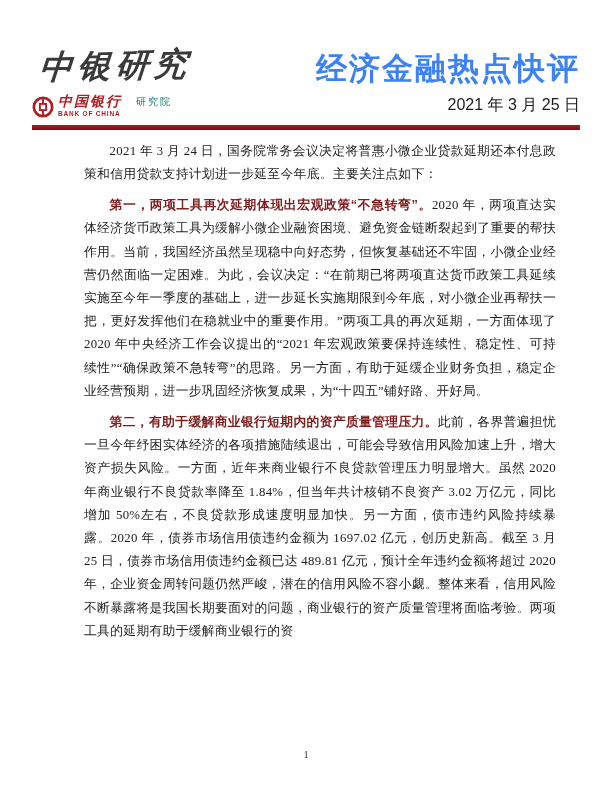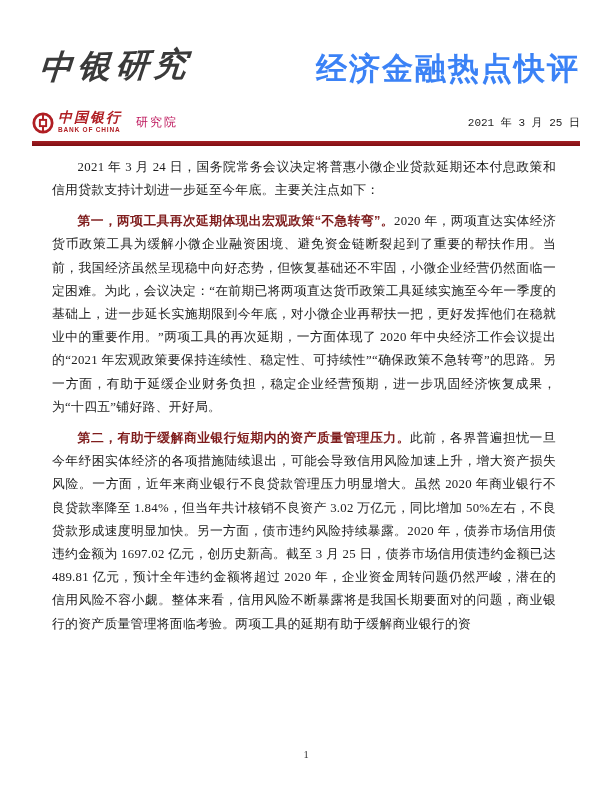--- a/index.html
+++ b/index.html
@@ -42,23 +42,23 @@
   .masthead-title {
     font-family: Liberation Serif, serif;
     font-weight: 700;
     font-size: 31px;
     letter-spacing: 2px;
     color: #3b82f6;
     line-height: 1.1;
     white-space: nowrap;
   }
   .masthead-meta {
-    margin-top: 25px;
+    margin-top: 9px;
     display: flex;
-    align-items: center;
+    align-items: flex-start;
   }
   .boc-logo {
     display: flex;
     align-items: center;
   }
   .boc-emblem {
     width: 22px;
     height: 22px;
     flex: 0 0 auto;
   }
@@ -82,30 +82,30 @@
     font-family: "Liberation Sans", sans-serif;
     font-weight: 700;
     font-size: 6.5px;
     letter-spacing: 0.8px;
     color: #b01e23;
     line-height: 1.2;
     white-space: nowrap;
   }
   .institute {
     font-family: "Liberation Sans", "DejaVu Sans", sans-serif;
-    font-size: 12px;
-    color: #be185d;
+    font-size: 10px;
+    color: #0f766e;
     letter-spacing: 2px;
     margin-left: 14px;
     white-space: nowrap;
   }
   .meta-spacer { flex: 1 1 auto; }
   .issue-date, .issue-number {
-    font-family: Liberation Mono, monospace;
-    font-size: 11px;
+    font-family: Liberation Sans, sans-serif;
+    font-size: 16px;
     color: #1c1c1c;
     white-space: nowrap;
   }
   .issue-number { margin-left: 28px; margin-right: 2px; }
   .masthead-rule {
     margin-top: 7px;
     height: 5px;
     background: linear-gradient(#a31f24, #7e0d12);
   }
 
@@ -116,21 +116,21 @@
     font-family: "Liberation Sans", "DejaVu Sans", sans-serif;
     font-weight: 700;
     font-size: 17.5px;
     color: #111111;
     line-height: 34px;
     letter-spacing: 1px;
   }
 
   
   .doc-body {
-    margin: 9px 56px 0 52px;
+    margin: 9px 56px 0 84px;
   }
   .doc-body p {
     margin: 0 0 7px 0;
     font-size: 12.8px;
     line-height: 23.2px;
     text-align: justify;
     text-indent: 2em;
     color: #1c1c1c;
     letter-spacing: 0.3px;
   }

